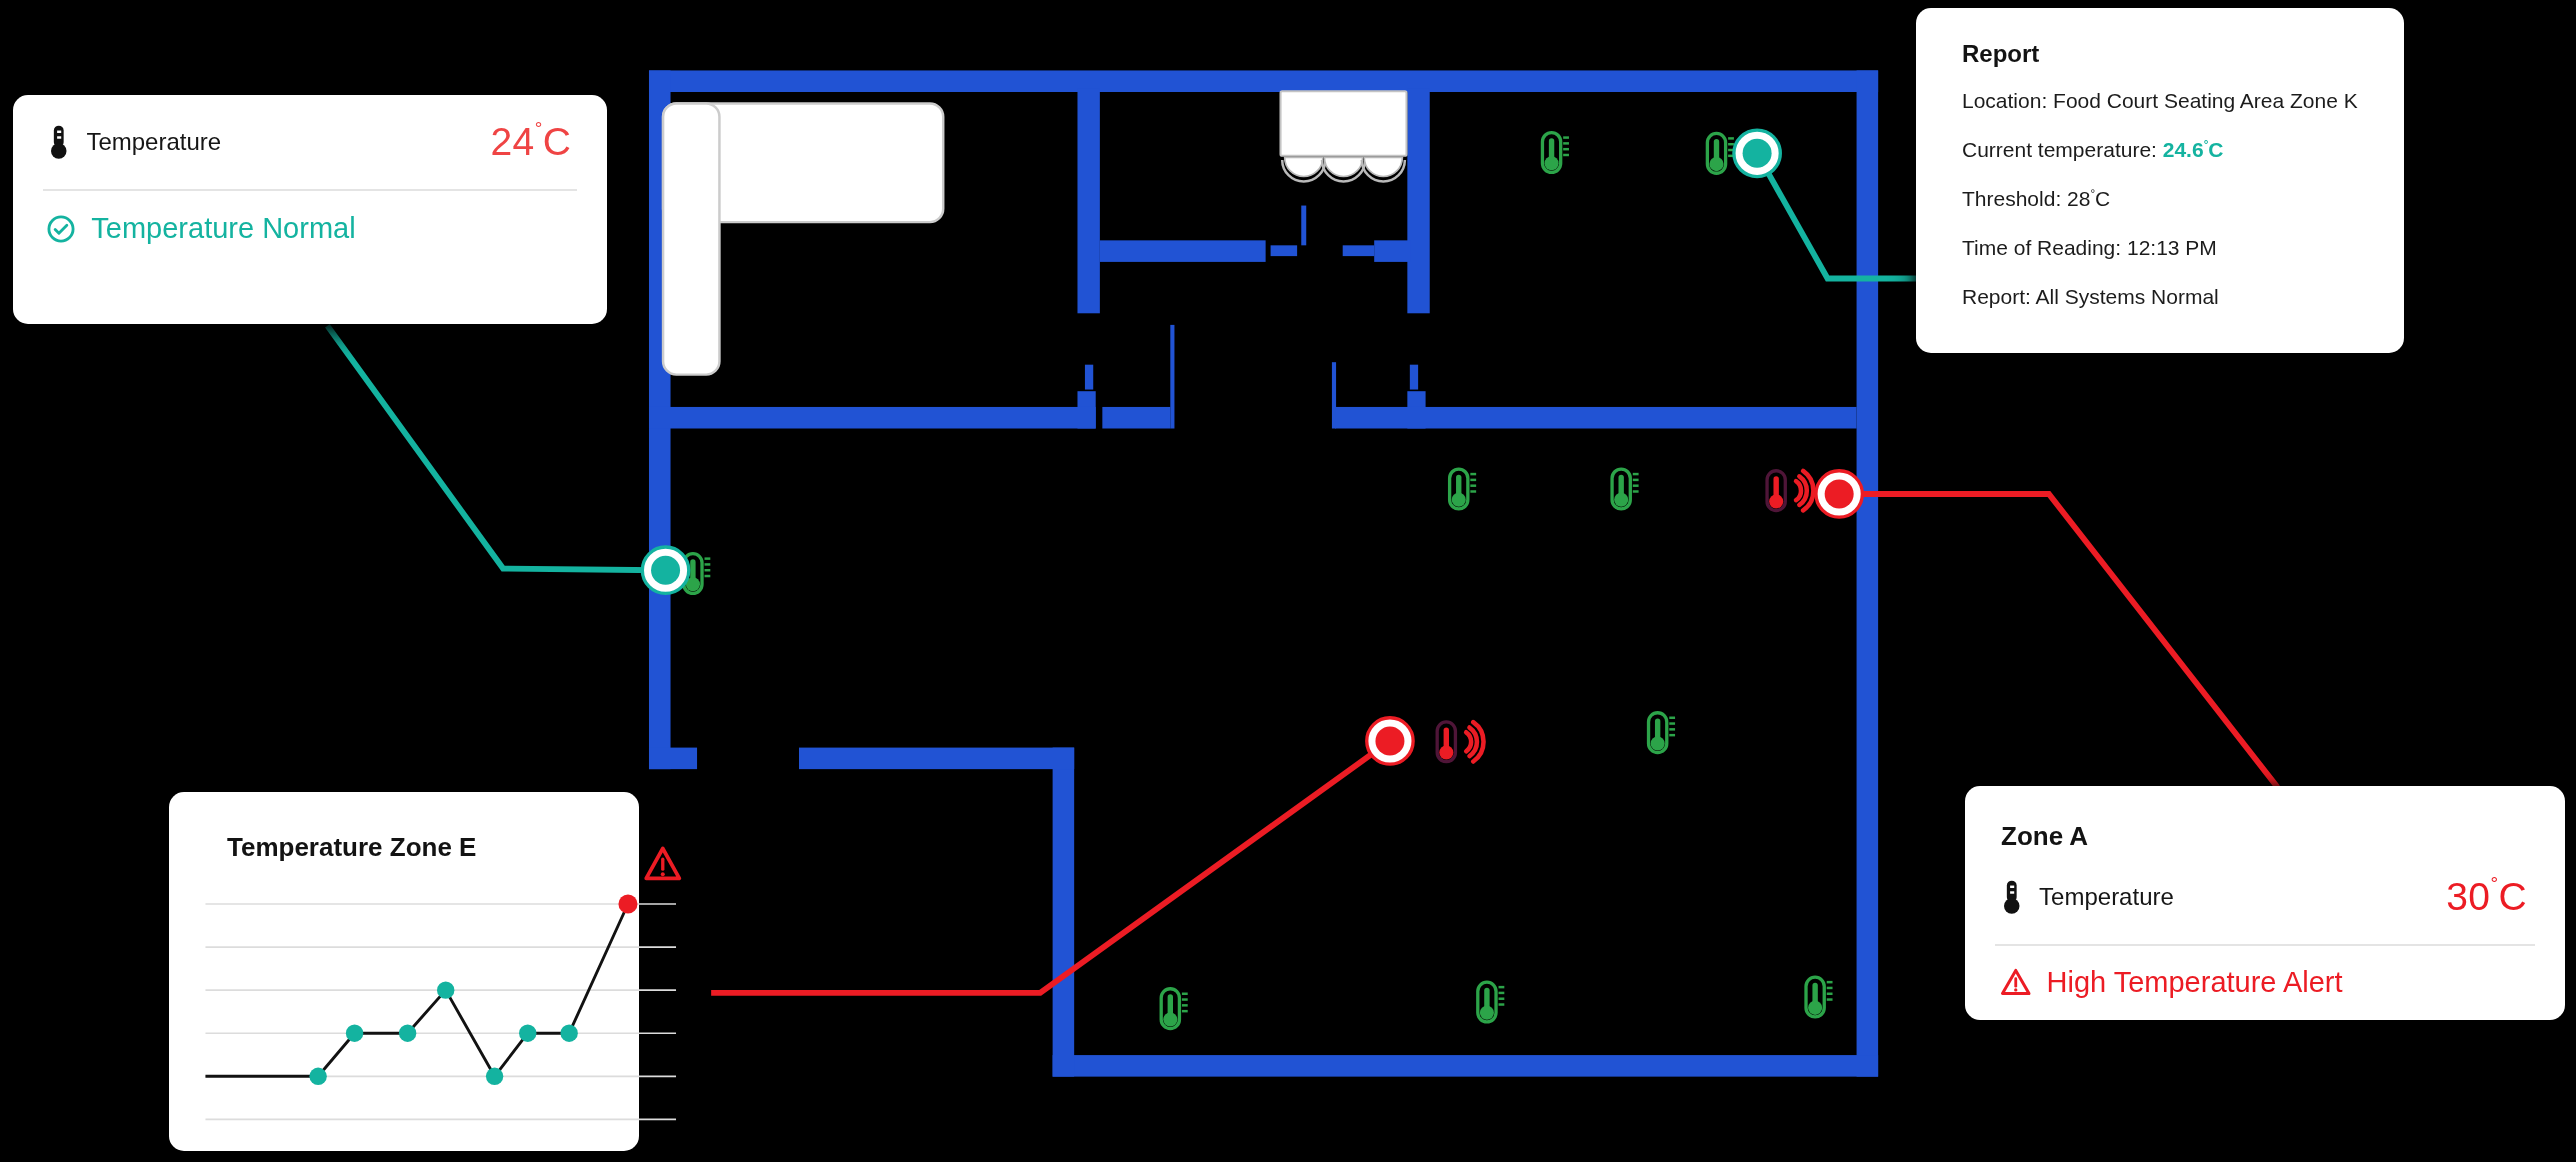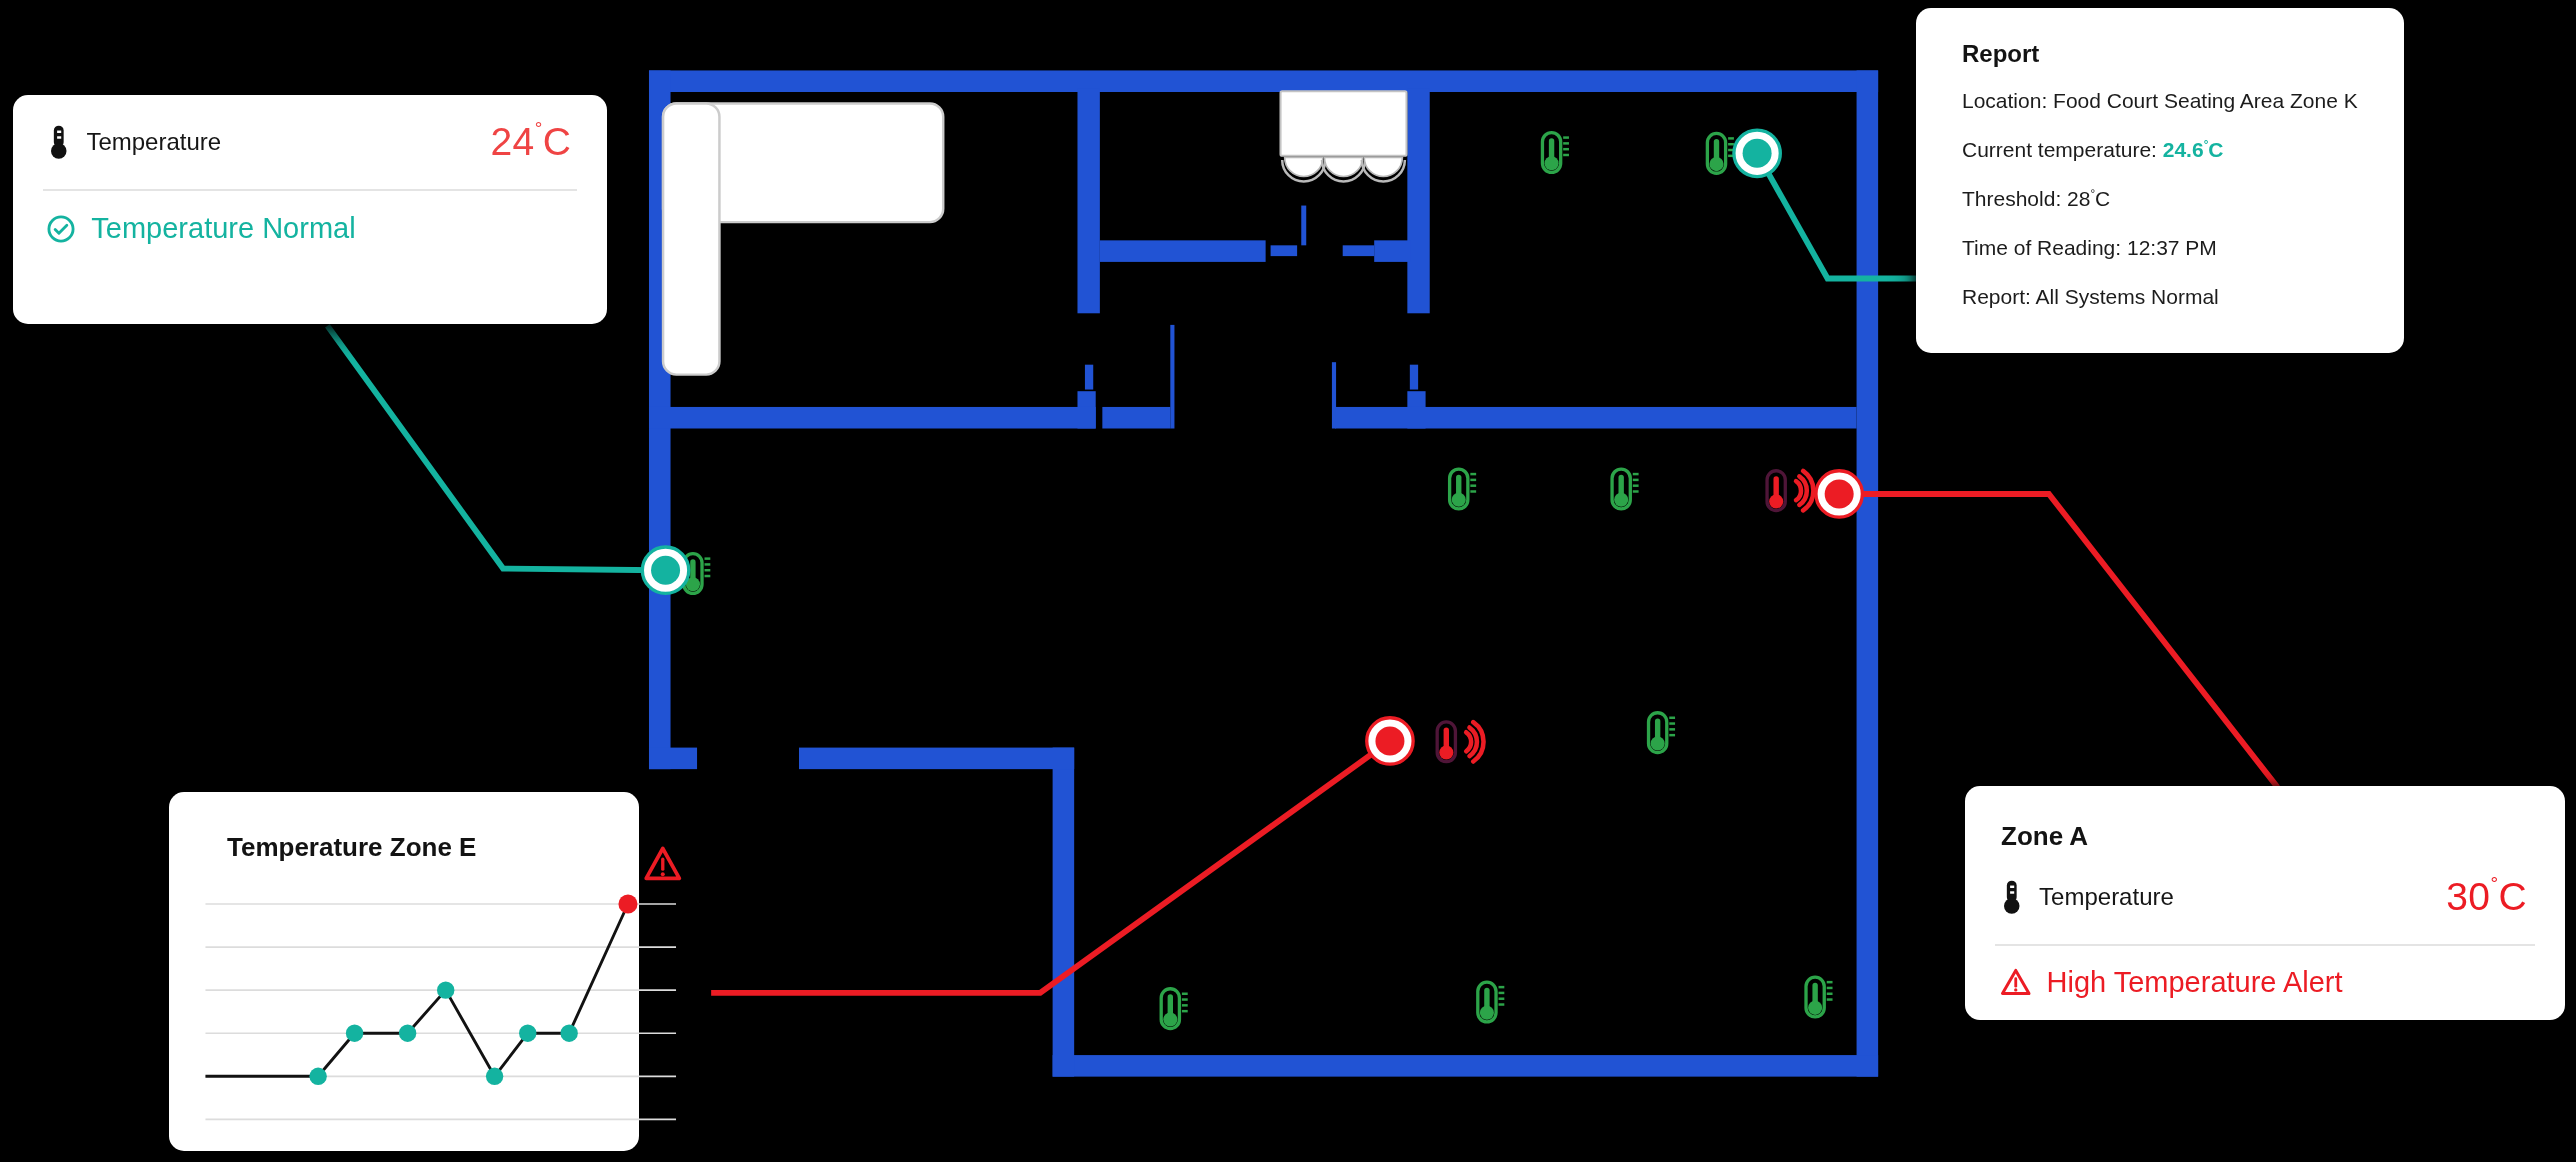--- a/index.html
+++ b/index.html
@@ -247,21 +247,21 @@
       <span>Temperature Normal</span>
     </div>
   </div>
 
   <div class="card" id="card-report">
     <div class="card-title">Report</div>
     <div id="report-lines">
         <div class="report-line"><span>Location: Food Court Seating Area Zone K</span></div>
         <div class="report-line"><span>Current temperature: </span><span class="hl">24.6</span><span class="hl sup">°</span><span class="hl">C</span></div>
         <div class="report-line"><span>Threshold: 28</span><span class="sup">°</span><span>C</span></div>
-        <div class="report-line"><span>Time of Reading: 12:37 PM</span></div>
+        <div class="report-line"><span>Time of Reading: 12:13 PM</span></div>
         <div class="report-line"><span>Report: All Systems Normal</span></div>
       </div>
   </div>
 
   <div class="card" id="card-zone-e">
     <svg id="zone-e-chart" width="541" height="359" viewBox="0 0 653 433">
       <g id="chart-grid">
           <line x1="44" y1="135" x2="612" y2="135" stroke="#dcdcdc" stroke-width="2"></line>
           <line x1="44" y1="187" x2="612" y2="187" stroke="#dcdcdc" stroke-width="2"></line>
           <line x1="44" y1="239" x2="612" y2="239" stroke="#dcdcdc" stroke-width="2"></line>

